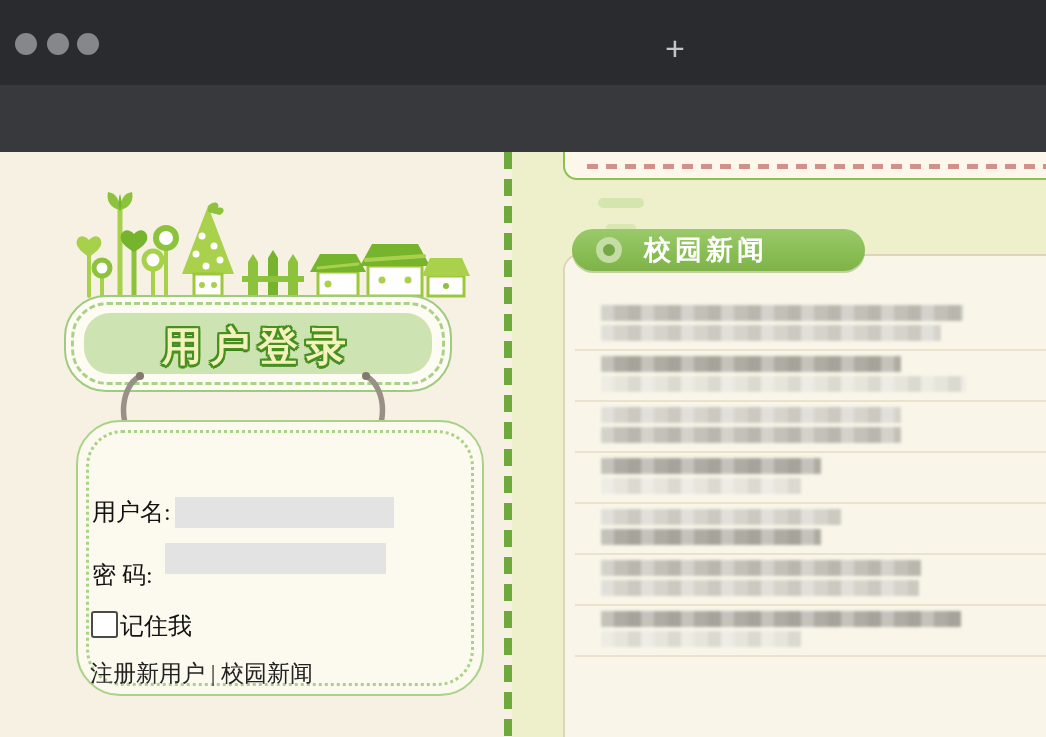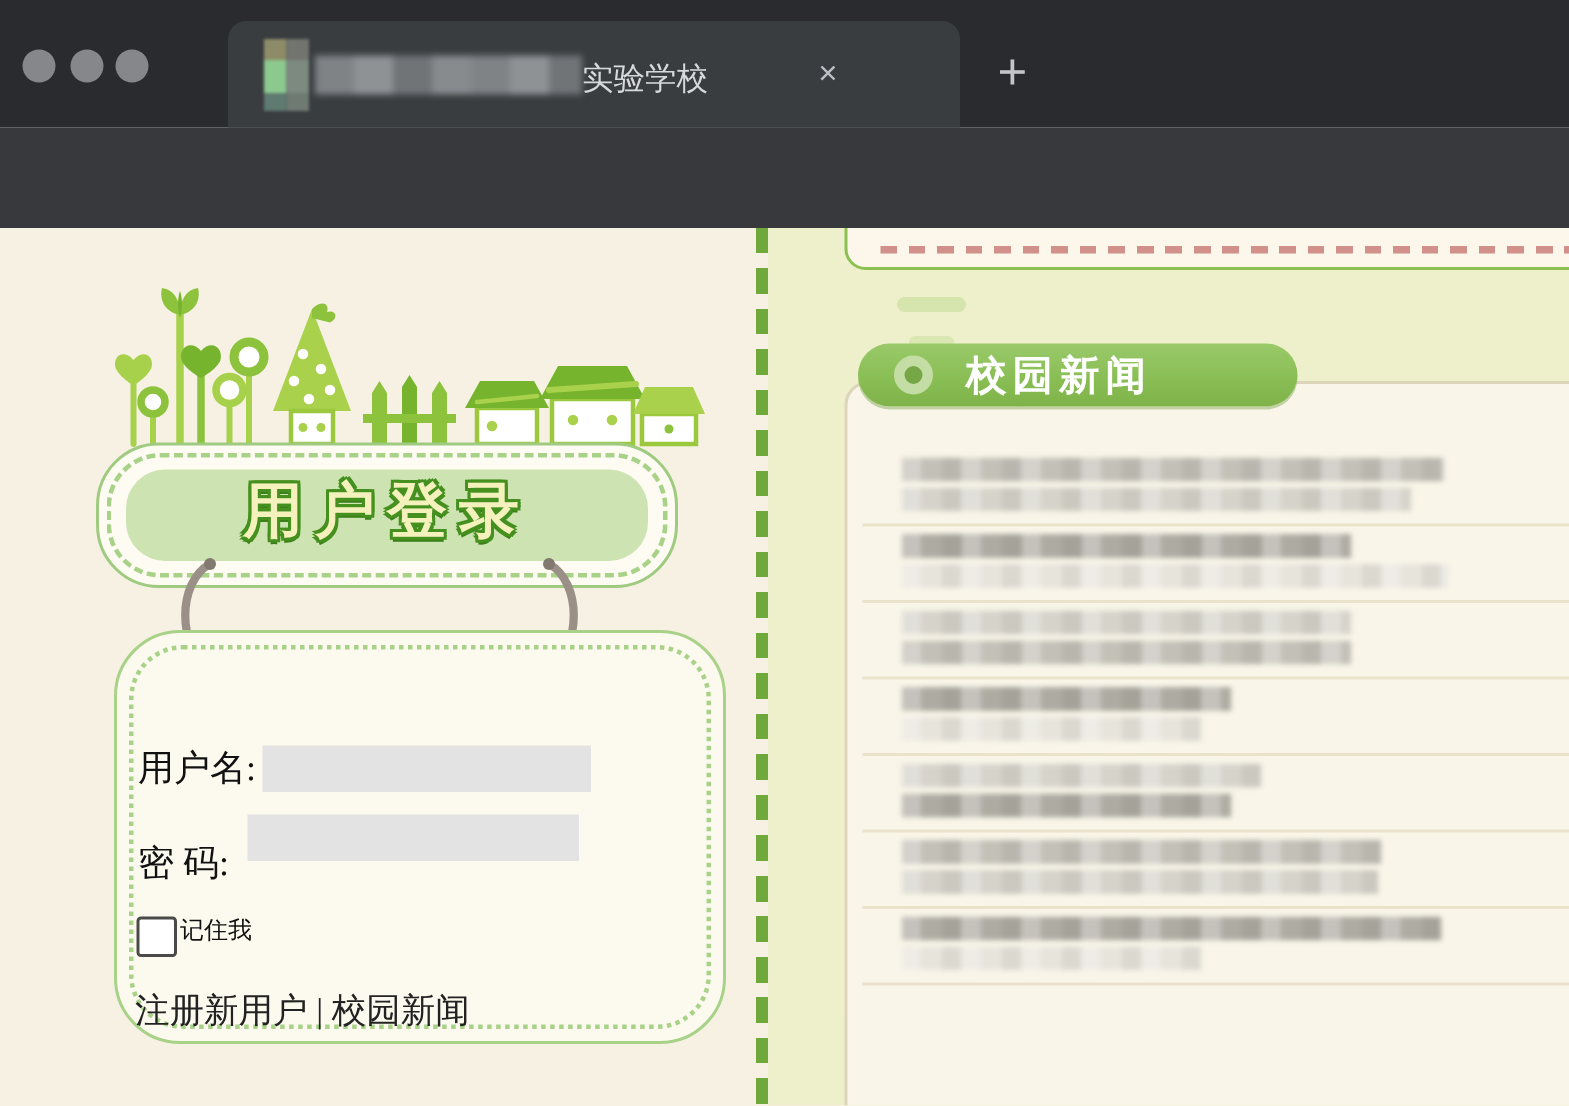--- a/index.html
+++ b/index.html
@@ -41,38 +41,38 @@
        background:repeating-linear-gradient(180deg,#6fa93c 0 17px,rgba(0,0,0,0) 17px 27px);}
   .rightbg{position:absolute;left:512px;top:0;width:534px;height:585px;background:#eef0cb;}
 
   
   .deco{position:absolute;left:56px;top:36px;}
   .badge{position:absolute;left:64px;top:143px;width:388px;height:97px;background:#fdfbf2;
        border:2px solid #9fcb80;border-radius:42px;box-sizing:border-box;}
   .badge::before{content:"";position:absolute;left:5px;top:5px;right:5px;bottom:5px;
        border:3px dashed #a9d289;border-radius:36px;}
   .badge-inner{position:absolute;left:18px;top:16px;right:18px;bottom:16px;background:#cde4b2;
-       border-radius:26px;display:flex;align-items:flex-start;justify-content:center;}
+       border-radius:26px;display:flex;align-items:flex-end;justify-content:center;}
   .badge-title{font-family:"DejaVu Sans",sans-serif;font-weight:bold;font-size:40px;letter-spacing:8px;
        color:#f5f1bd;
        text-shadow:-2px 0 #45901f,2px 0 #45901f,0 -2px #45901f,0 2px #45901f,
                    -2px -2px #45901f,2px 2px #45901f,-2px 2px #45901f,2px -2px #45901f,0 3px #3a7f18;}
   .hook{position:absolute;top:216px;}
   .hook-l{left:110px;} .hook-r{left:358px;}
 
   .panel{position:absolute;left:76px;top:268px;width:408px;height:276px;background:#fcf9ee;
        border:2px solid #a9d289;border-radius:44px;box-sizing:border-box;}
   .panel::before{content:"";position:absolute;left:8px;top:8px;right:8px;bottom:8px;
        border:3px dotted #a9d289;border-radius:36px;}
   .flabel{position:absolute;font-family:"Liberation Serif",serif;font-size:24px;color:#111;}
   .finput{position:absolute;height:31px;background:#e3e3e3;border:none;outline:none;
        font-size:18px;padding:0 6px;box-sizing:border-box;}
   .checkbox{position:absolute;left:13px;top:189px;width:23px;height:23px;background:#fff;
        border:2px solid #4a4a4a;border-radius:3px;}
-  .remember{position:absolute;left:42px;top:188px;font-family:"Liberation Serif",serif;font-size:16px;color:#111;}
+  .remember{position:absolute;left:42px;top:188px;font-family:"Liberation Serif",serif;font-size:24px;color:#111;}
   .loginbtn{position:absolute;left:211px;top:183px;width:81px;height:42px;border-radius:14px;
        background:linear-gradient(180deg,#3c8748 0%,#2f7a3d 55%,#276e35 100%);
        border:2px solid #256831;box-sizing:border-box;color:#e4f2d9;font-size:25px;font-weight:bold;
        font-family:"Liberation Serif",serif;text-align:center;line-height:38px;letter-spacing:2px;}
   .links{position:absolute;left:12px;top:236px;font-family:"Liberation Serif",serif;font-size:23px;color:#222;}
   .links a{color:#222;text-decoration:none;text-align:right;}
 
   
   .topbox{position:absolute;left:563px;top:-12px;width:560px;height:40px;background:#fcf7ea;
        border:2px solid #8cc152;border-radius:0 0 0 14px;box-sizing:border-box;}
@@ -99,33 +99,20 @@
   .tone-light{background-color:#d6d3ca;} .tone-faint{background-color:#e7e4db;}
 </style>
 </head>
 <body>
 
 <div class="titlebar">
   <div class="traffic tl-close"></div>
   <div class="traffic tl-min"></div>
   <div class="traffic tl-max"></div>
 
-  <div class="tab">
-    <svg class="favicon" width="30" height="48">
-      <rect x="0" y="0" width="15" height="14" fill="#8e8c68"></rect>
-        <rect x="15" y="0" width="15" height="14" fill="#72746f"></rect>
-      <rect x="0" y="14" width="15" height="22" fill="#8cc98e"></rect>
-        <rect x="15" y="14" width="15" height="22" fill="#7d8a80"></rect>
-      <rect x="0" y="36" width="15" height="12" fill="#5f7a70"></rect>
-        <rect x="15" y="36" width="15" height="12" fill="#6f7b72"></rect>
-    </svg>
-    <div class="tab-redacted"></div>
-    <div class="tab-title">实验学校</div>
-    <div class="tab-close">×</div>
-  </div>
   <div class="newtab">+</div>
 </div>
 
 <div class="toolbar">
   <div class="navicon" style="left:31px;">←</div>
   <div class="navicon" style="left:88px;">→</div>
   <svg class="navicon" style="left:153px;top:103px;" width="34" height="34">
     <path d="M25 10 A 10.5 10.5 0 1 0 27.5 17" fill="none" stroke="#9a9da0" stroke-width="3"></path>
     <path d="M25 3 L25 12 L16.5 10.5 Z" fill="#9a9da0"></path>
   </svg>

